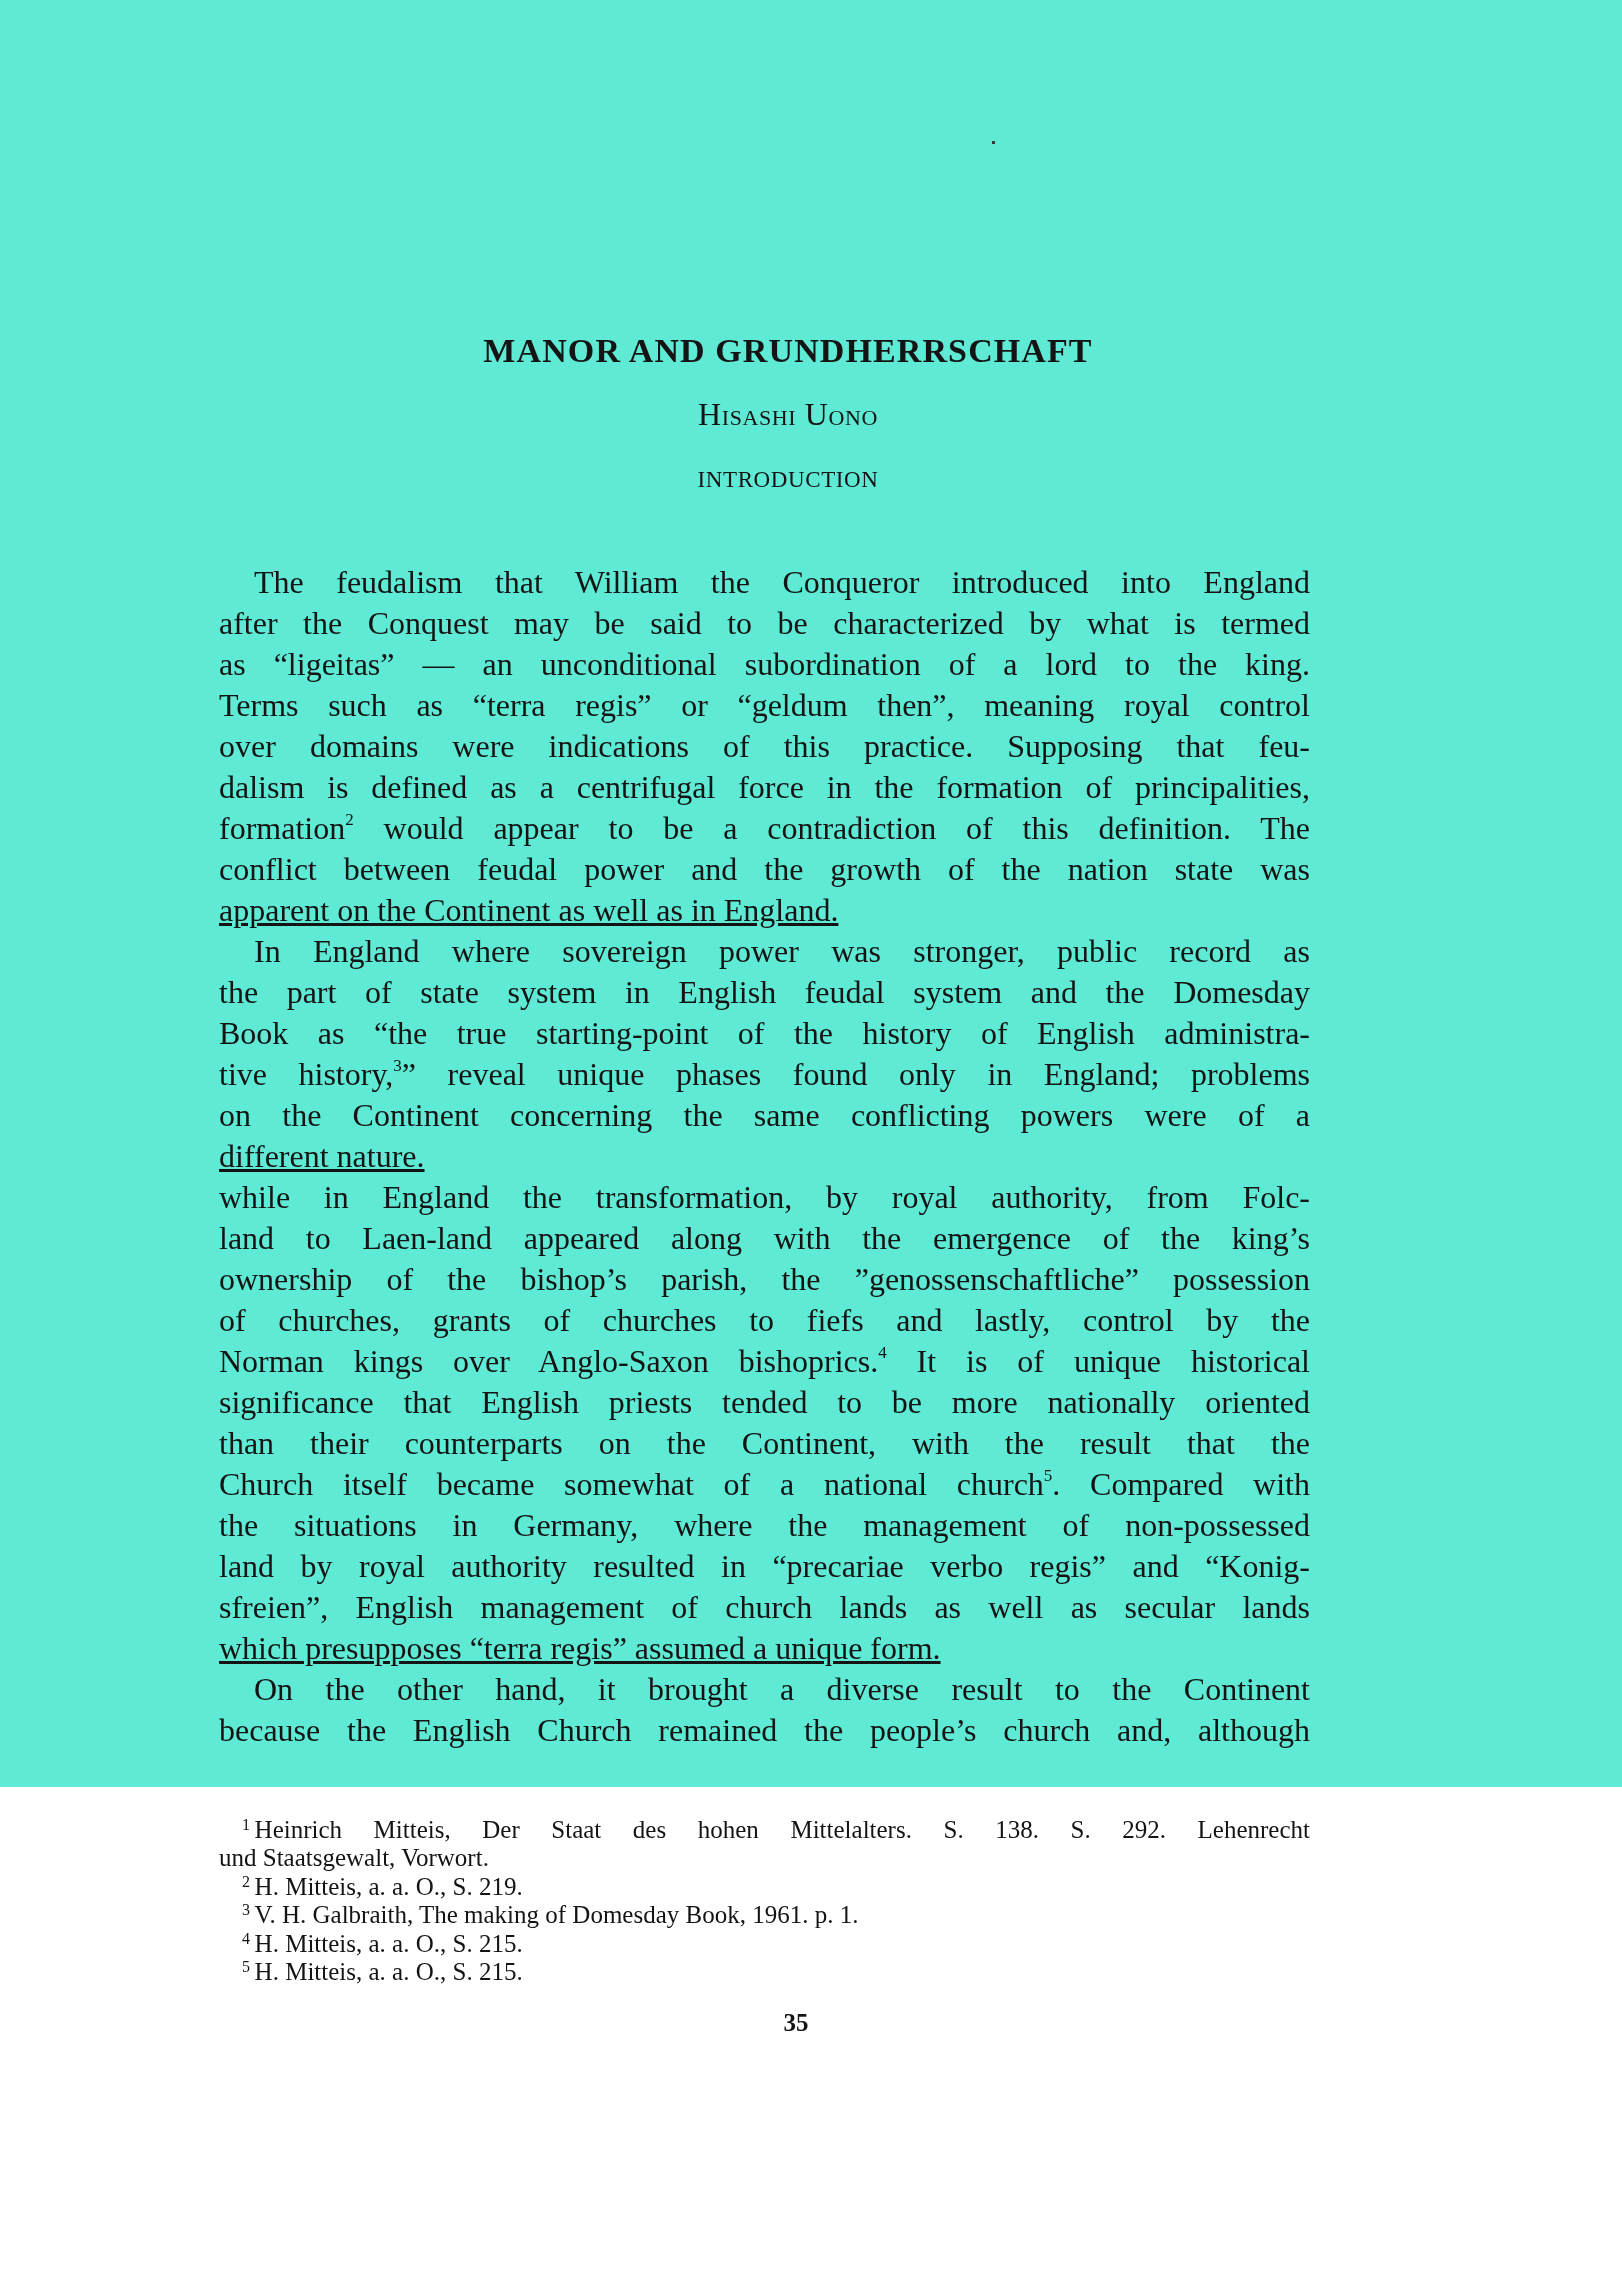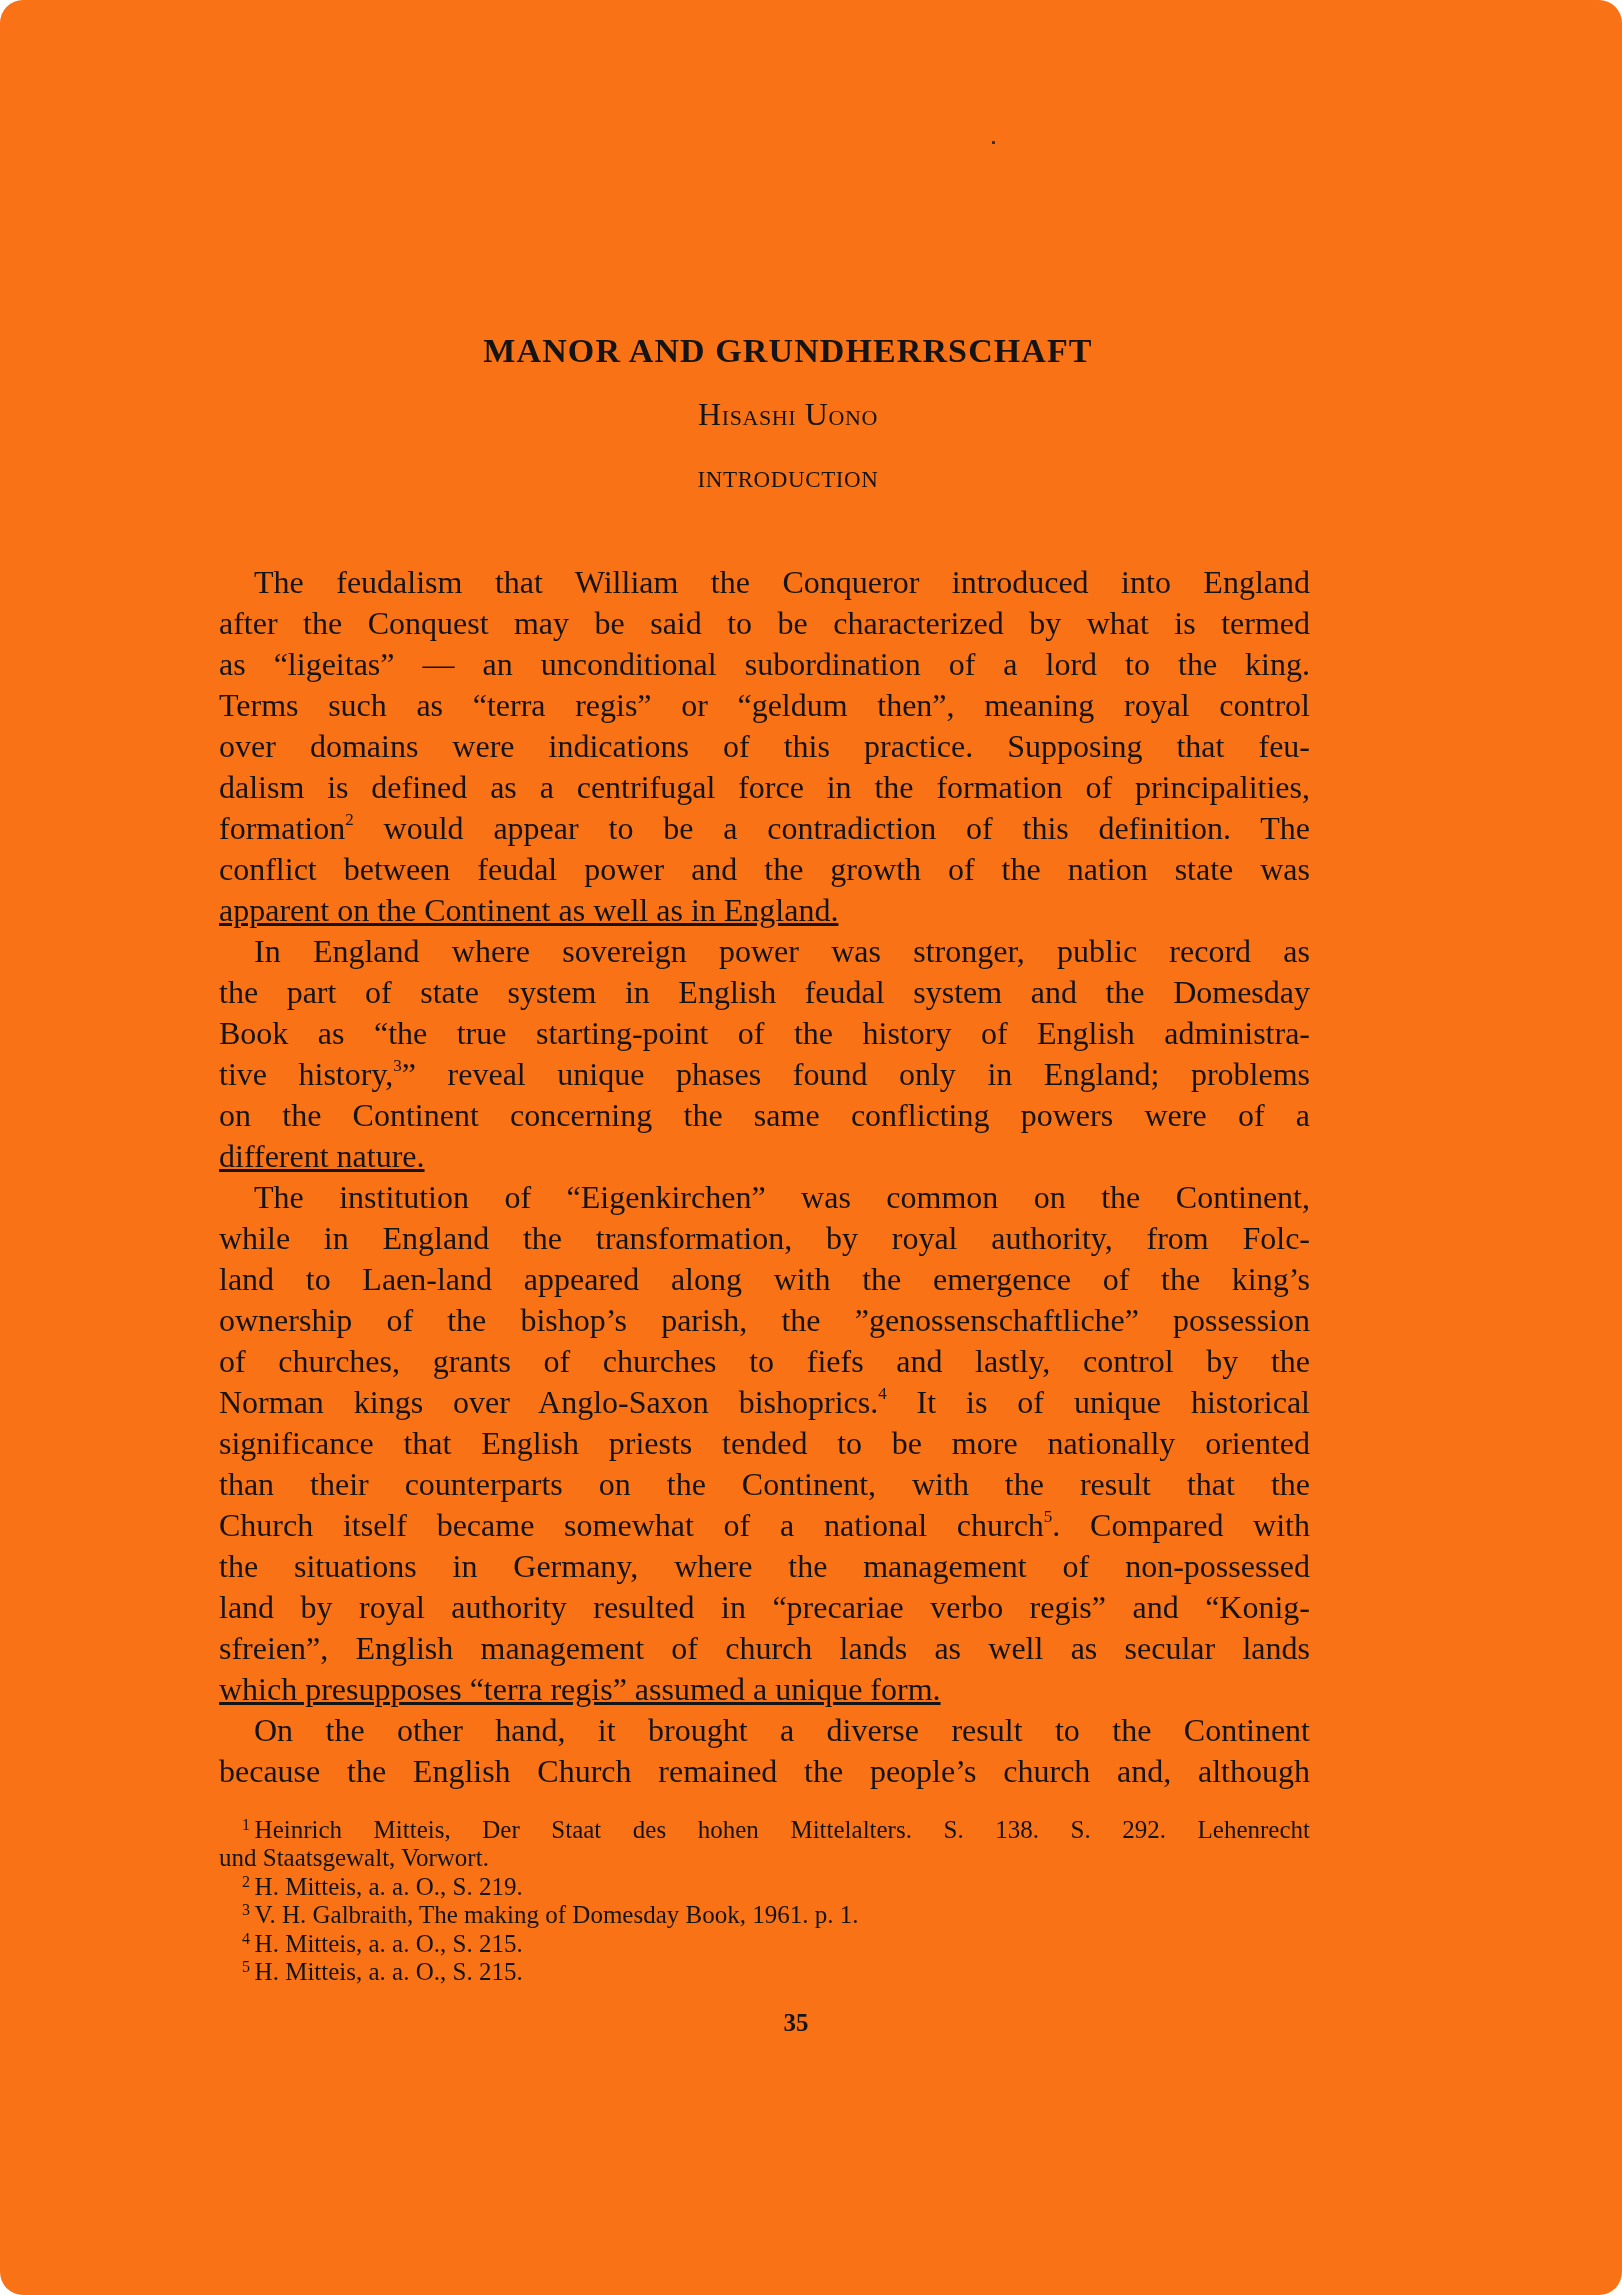--- a/index.html
+++ b/index.html
@@ -12,23 +12,22 @@
     height: 2295px;
     position: relative;
     overflow: hidden;
     font-family: "Liberation Serif", "DejaVu Serif", serif;
     color: #141414;
   }
   .page {
     position: absolute;
     left: 0; top: 0;
     width: 1622px;
-    height: 2295px;
-    background: #f97316;
-    border-radius: 23px;
+    height: 1787px;
+    background: #5eead4;
   }
   .scan-speck {
     position: absolute;
     left: 992px;
     top: 141px;
     width: 2.8px;
     height: 2.8px;
     background: #333;
     border-radius: 0.6px;
   }
@@ -155,21 +154,20 @@
     <div>
       <span class="line indent">In England where sovereign power was stronger, public record as</span>
       <span class="line">the part of state system in English feudal system and the Domesday</span>
       <span class="line">Book as “the true starting-point of the history of English administra-</span>
       <span class="line"><span>tive history,</span><sup class="fn">3</sup><span>” reveal unique phases found only in England; problems</span></span>
       <span class="line">on the Continent concerning the same conflicting powers were of a</span>
       <span class="line last">different nature.</span>
     </div>
 
     <div>
-      <span class="line indent">The institution of “Eigenkirchen” was common on the Continent,</span>
       <span class="line">while in England the transformation, by royal authority, from Folc-</span>
       <span class="line">land to Laen-land appeared along with the emergence of the king’s</span>
       <span class="line">ownership of the bishop’s parish, the ”genossenschaftliche” possession</span>
       <span class="line">of churches, grants of churches to fiefs and lastly, control by the</span>
       <span class="line"><span>Norman kings over Anglo-Saxon bishoprics.</span><sup class="fn">4</sup><span>  It is of unique historical</span></span>
       <span class="line">significance that English priests tended to be more nationally oriented</span>
       <span class="line">than their counterparts on the Continent, with the result that the</span>
       <span class="line"><span>Church itself became somewhat of a national church</span><sup class="fn">5</sup><span>.  Compared with</span></span>
       <span class="line">the situations in Germany, where the management of non-possessed</span>
       <span class="line">land by royal authority resulted in “precariae verbo regis” and “Konig-</span>

